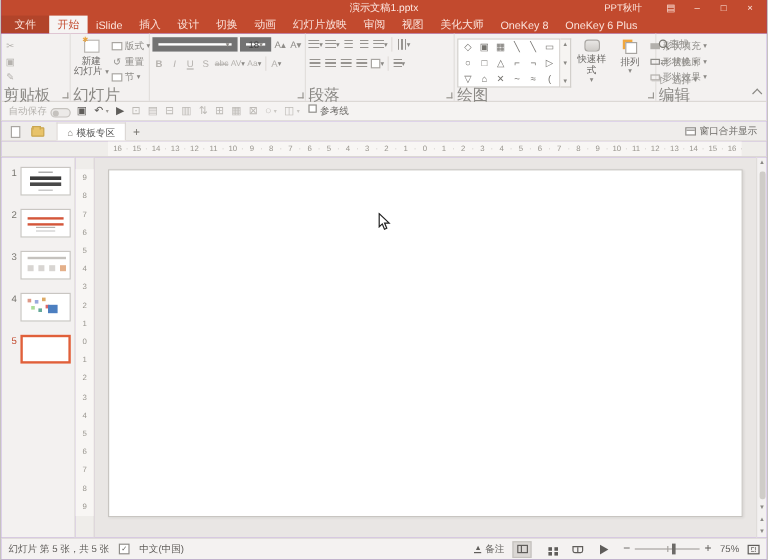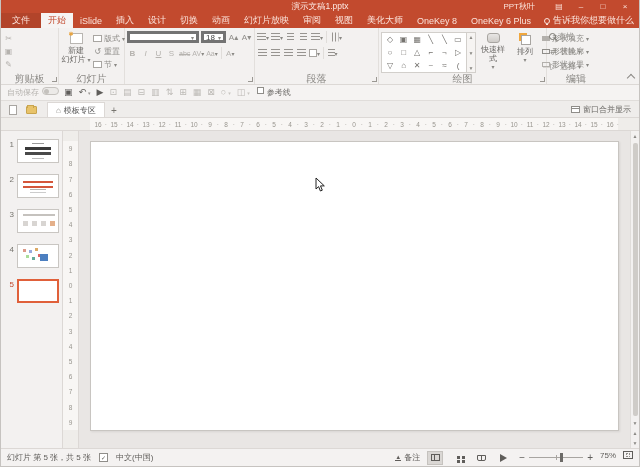--- a/index.html
+++ b/index.html
@@ -21,30 +21,30 @@
   .mtabs{display:flex;align-items:stretch}
   .tellme{display:flex;align-items:center;gap:3px;padding:0 6px;color:#fbe2da;white-space:nowrap}
   .bulb{width:6px;height:6px;border:1px solid #fbe2da;border-radius:50%;position:relative}
   .bulb::after{content:"";position:absolute;left:1px;right:1px;bottom:-2px;height:1px;background:#fbe2da}
   .spacer{flex:1}
 
   
   .ribbon{flex:0 0 56px;background:#F3F1F0;border-bottom:1px solid #DCD8D5;display:flex;position:relative}
   .grp{display:flex;flex-direction:column;border-right:1px solid #E2DFDC;position:relative;padding:2px 2px 0 2px}
   .gbody{flex:1;display:flex;gap:2px}
-  .glabel{height:11px;line-height:11px;text-align:center;font-size:10px;color:#8a8884}
+  .glabel{height:11px;line-height:11px;font-size:13px;color:#8a8884}
   .launcher{position:absolute;right:1px;bottom:2px;width:5px;height:5px;border-right:1px solid #9a9792;border-bottom:1px solid #9a9792}
   .bigbtn{display:flex;flex-direction:column;align-items:center;justify-content:flex-start;padding-top:3px;font-size:8px;color:#6c6a67;line-height:9px;text-align:center;min-width:30px}
   .dd{font-size:6px;color:#8a8884}
   .col{flex-direction:column}
   .row{display:flex;align-items:center;gap:2px;height:14px}
   .mini-col{display:flex;flex-direction:column;justify-content:space-around;padding:2px 0}
   .sbt{min-width:11px;height:11px;display:inline-flex;align-items:center;justify-content:center;font-size:8px;color:#8f8d89}
   .gray{color:#b5b2ae}
-  .combo{display:flex;align-items:center;border:3px solid #737373;background:#fff;height:12px;padding:0 2px;justify-content:space-between}
+  .combo{display:flex;align-items:center;border:5px solid #737373;background:#fff;height:12px;padding:0 2px;justify-content:space-between}
   .w74{width:76px}.w24{width:26px}
   .cval{font-size:8px;color:#444}
   .cdd{font-size:6px;color:#8a8884}
   .lns{width:9px;height:8px;background:repeating-linear-gradient(#979490 0 1px,transparent 1px 3px)}
   .lns.short{width:7px}
   .vline{width:1px;height:12px;background:#e0ddda;margin:0 1px}
 
   .i-paste{width:12px;height:15px;background:#C49A6C;border-radius:1px;position:relative;margin-bottom:2px}
   .i-paste::before{content:"";position:absolute;left:2px;top:3px;width:9px;height:11px;background:#fff;border:1px solid #b0aeab}
   .i-paste::after{content:"";position:absolute;left:3px;top:-2px;width:6px;height:3px;background:#8b8987;border-radius:1px}
@@ -63,21 +63,21 @@
   .i-qstyle{width:13px;height:10px;border:1px solid #a8a5a1;border-radius:3px;background:linear-gradient(#e8e6e4,#cfccc8);margin-bottom:2px}
   .mini-fill{width:8px;height:5px;background:#b3b0ac}
   .mini-outline{width:8px;height:5px;border:1px solid #8f8d89}
   .mini-fx{width:8px;height:5px;border:1px solid #b3b0ac;box-shadow:1px 1px 0 #d8d5d2}
   .i-find{width:7px;height:7px;border:1px solid #77756f;border-radius:50%;position:relative;display:inline-block}
   .i-find::after{content:"";position:absolute;width:4px;height:1px;background:#77756f;transform:rotate(45deg);right:-3px;bottom:-1px}
   .collapse{position:absolute;right:5px;bottom:3px;width:6px;height:6px;border-left:1px solid #8a8884;border-top:1px solid #8a8884;transform:rotate(45deg)}
 
   
   .qat{flex:0 0 16px;background:#F5F3F2;border-bottom:1px solid #E0DDDA;display:flex;align-items:center;padding:0 6px;gap:5px}
-  .autosave{display:flex;align-items:flex-start;gap:3px;color:#b5b2ae;font-size:8px}
+  .autosave{display:flex;align-items:flex-end;gap:3px;color:#b5b2ae;font-size:8px}
   .toggle{width:17px;height:8px;border:1px solid #c5c2be;border-radius:4px;position:relative;background:#eceae8}
   .toggle::after{content:"";position:absolute;left:1px;top:1px;width:5px;height:5px;border-radius:50%;background:#c5c2be}
   .qicons{display:flex;align-items:center;gap:6px}
   .qico{font-size:9px;color:#5f5d5a;line-height:1}
   .qico.gray{color:#bdbab6}
   .qdd{font-size:5px;color:#9b9894;margin-left:-4px}
   .qdd.gray{color:#c9c6c2}
   .guides{display:flex;align-items:flex-start;gap:3px;color:#6c6a67;font-size:8px;margin-left:2px}
   .cbx{width:7px;height:7px;border:1px solid #8f8d89;background:#fff}
 
@@ -125,21 +125,21 @@
   .slide{position:absolute;left:11px;top:10px;width:529px;height:290px;background:#fff;border:1px solid #C8C5C1;box-shadow:1px 1px 2px rgba(0,0,0,.08)}
   .cursor{position:absolute;left:236px;top:46px;z-index:5}
 
   .vscroll{flex:0 0 9px;background:#F3F1F0;border-left:1px solid #E0DDDA;display:flex;flex-direction:column;align-items:center;font-size:5px;color:#8a8884}
   .vthumb{width:5px;flex:1;background:#CFCCC8;border-radius:2px;margin:2px 0}
   .sarrow{height:10px;display:flex;align-items:center;justify-content:center;width:100%}
 
   
   .statusbar{flex:0 0 18px;background:#F4F2F1;border-top:1px solid #DCD8D5;display:flex;align-items:center;font-size:8px;color:#5f5d5a;padding:0 6px;gap:8px}
   .proof{width:9px;height:9px;border:1px solid #8f8d89;display:flex;align-items:center;justify-content:center;font-size:6px;color:#5f5d5a;background:#fff}
-  .sb-right{margin-left:auto;display:flex;gap:7px}
+  .sb-right{margin-left:auto;display:flex;align-items:center;gap:7px}
   .notes{display:flex;align-items:center;gap:3px}
   .notes-ico{font-size:6px;border-bottom:1px solid #5f5d5a;line-height:5px}
   .vbtn{width:16px;height:14px;display:flex;align-items:center;justify-content:center}
   .vbtn.sel{background:#DAD7D4;border:1px solid #c5c2be}
   .iv-normal{width:9px;height:7px;border:1px solid #5f5d5a;position:relative}
   .iv-normal::after{content:"";position:absolute;left:2px;top:0;bottom:0;width:1px;background:#5f5d5a}
   .iv-grid{width:3px;height:3px;background:#5f5d5a;box-shadow:5px 0 0 #5f5d5a,0 4px 0 #5f5d5a,5px 4px 0 #5f5d5a}
   .iv-read{width:9px;height:6px;border:1px solid #5f5d5a;border-radius:0 0 2px 2px;position:relative}
   .iv-read::after{content:"";position:absolute;left:50%;top:0;bottom:0;width:1px;background:#5f5d5a}
   .iv-show{width:0;height:0;border:4px solid transparent;border-left:7px solid #5f5d5a;margin-left:3px}
@@ -176,24 +176,20 @@
           <span class="mtab">设计</span>
           <span class="mtab">切换</span>
           <span class="mtab">动画</span>
           <span class="mtab">幻灯片放映</span>
           <span class="mtab">审阅</span>
           <span class="mtab">视图</span>
           <span class="mtab">美化大师</span>
           <span class="mtab">OneKey 8</span>
           <span class="mtab">OneKey 6 Plus</span>
         </span>
-      <span class="tellme">
-        <span class="bulb"></span>
-        <span>告诉我你想要做什么</span>
-      </span>
       <span class="spacer"></span>
 
     </div>
   </div>
 
   <div class="ribbon">
 
     <div class="grp" style="width:58px">
       <div class="gbody">
         <span class="mini-col">

